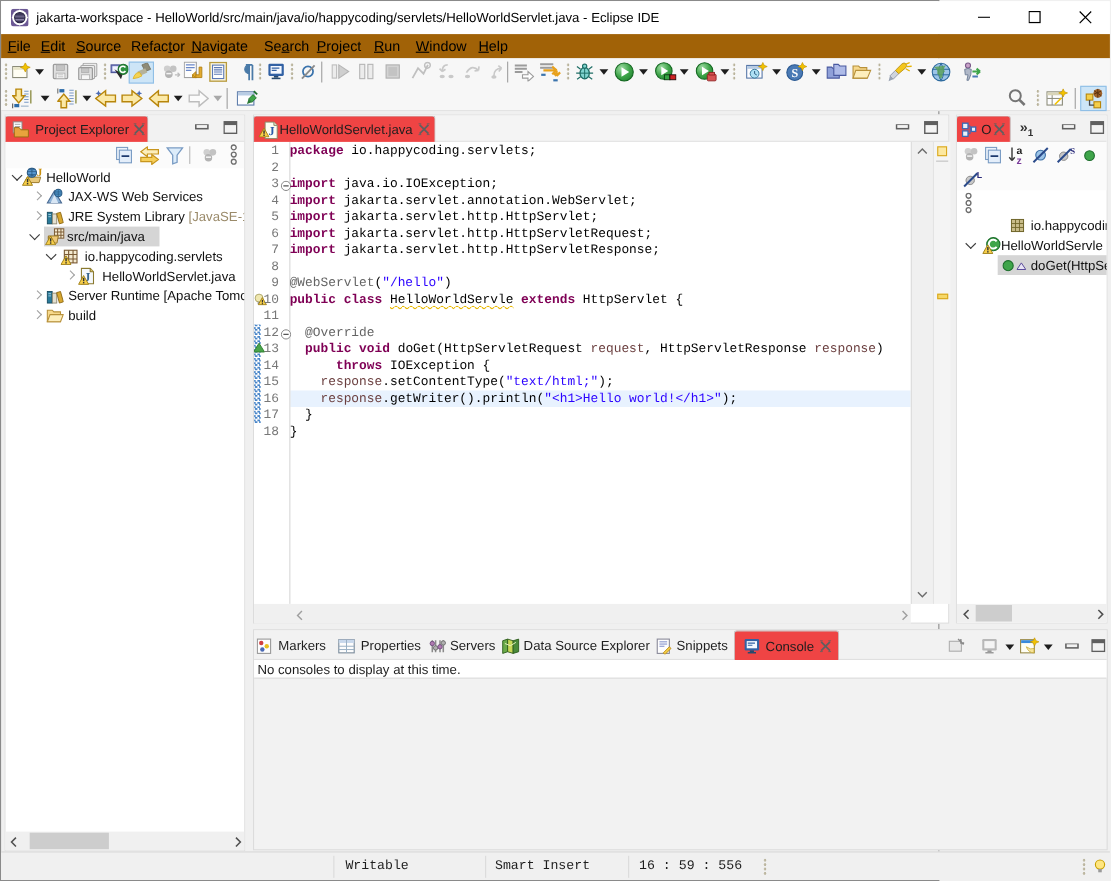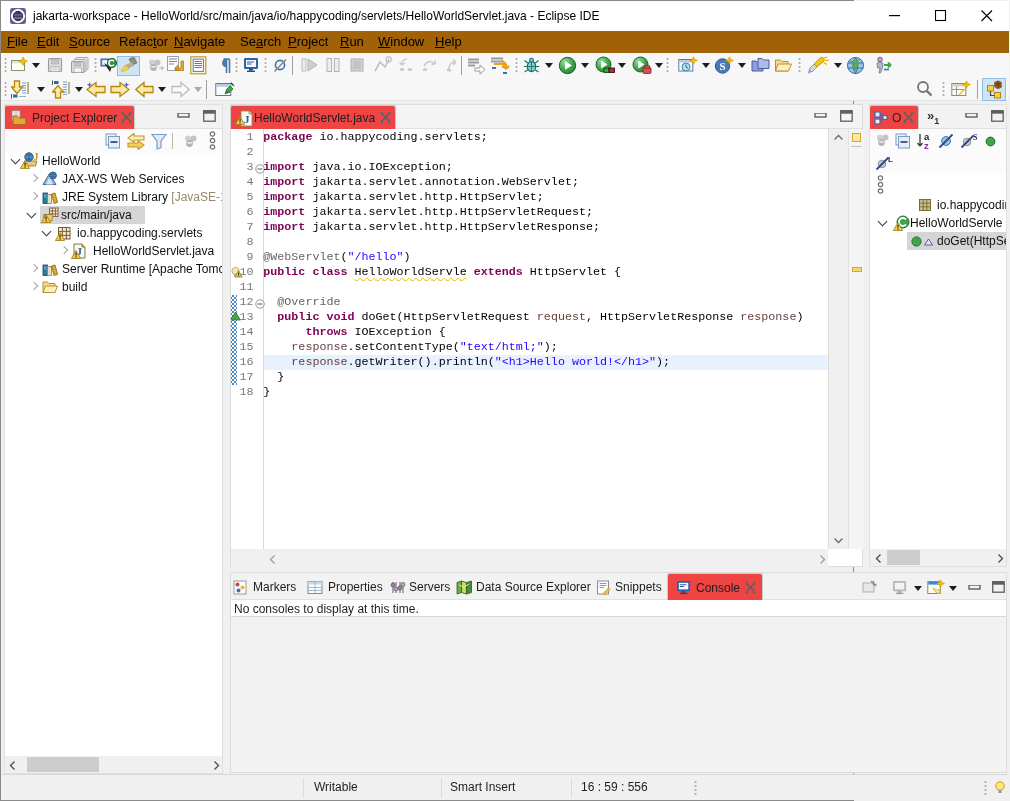--- a/index.html
+++ b/index.html
@@ -27,21 +27,21 @@
 .chev-o { position:absolute; width:7px; height:7px; border-right:1.6px solid #3c3c3c; border-bottom:1.6px solid #3c3c3c; transform:rotate(45deg); }
 .sel { background:#d5d5d5; }
 .code { font-family:"Liberation Mono", monospace; font-size:11.7px; line-height:15px; white-space:pre; }
 .kw { color:#7f0055; font-weight:bold; }
 .st { color:#2a00ff; }
 .an { color:#646464; }
 .pv { color:#6a3e3e; }
 .ln { color:#787878; }
 .sb { background:#f0f0f0; }
 .sbthumb { background:#cdcdcd; }
-.statusbar { position:absolute; left:0; top:773px; width:1008px; height:26px; background:#f0f0f0; border-top:1px solid #d8d8d8; font-size:12px; color:#1e1e1e; }
+.statusbar { position:absolute; left:0; top:773px; width:1008px; height:26px; background:#f0f0f0; border-top:1px solid #d8d8d8; font-size:12px; color:#1e1e1e;font-family:Liberation Mono, monospace; }
 svg { position:absolute; }
 </style>
 </head>
 <body>
 <div class="win">
 
   <div class="titlebar">
     <svg style="left:9px;top:7px" width="16" height="16" viewBox="0 0 16 16">
       <rect x="0" y="0" width="16" height="16" rx="2.5" fill="#6b5894"></rect>
       <circle cx="8" cy="8" r="7" fill="#ffffff"></circle>

